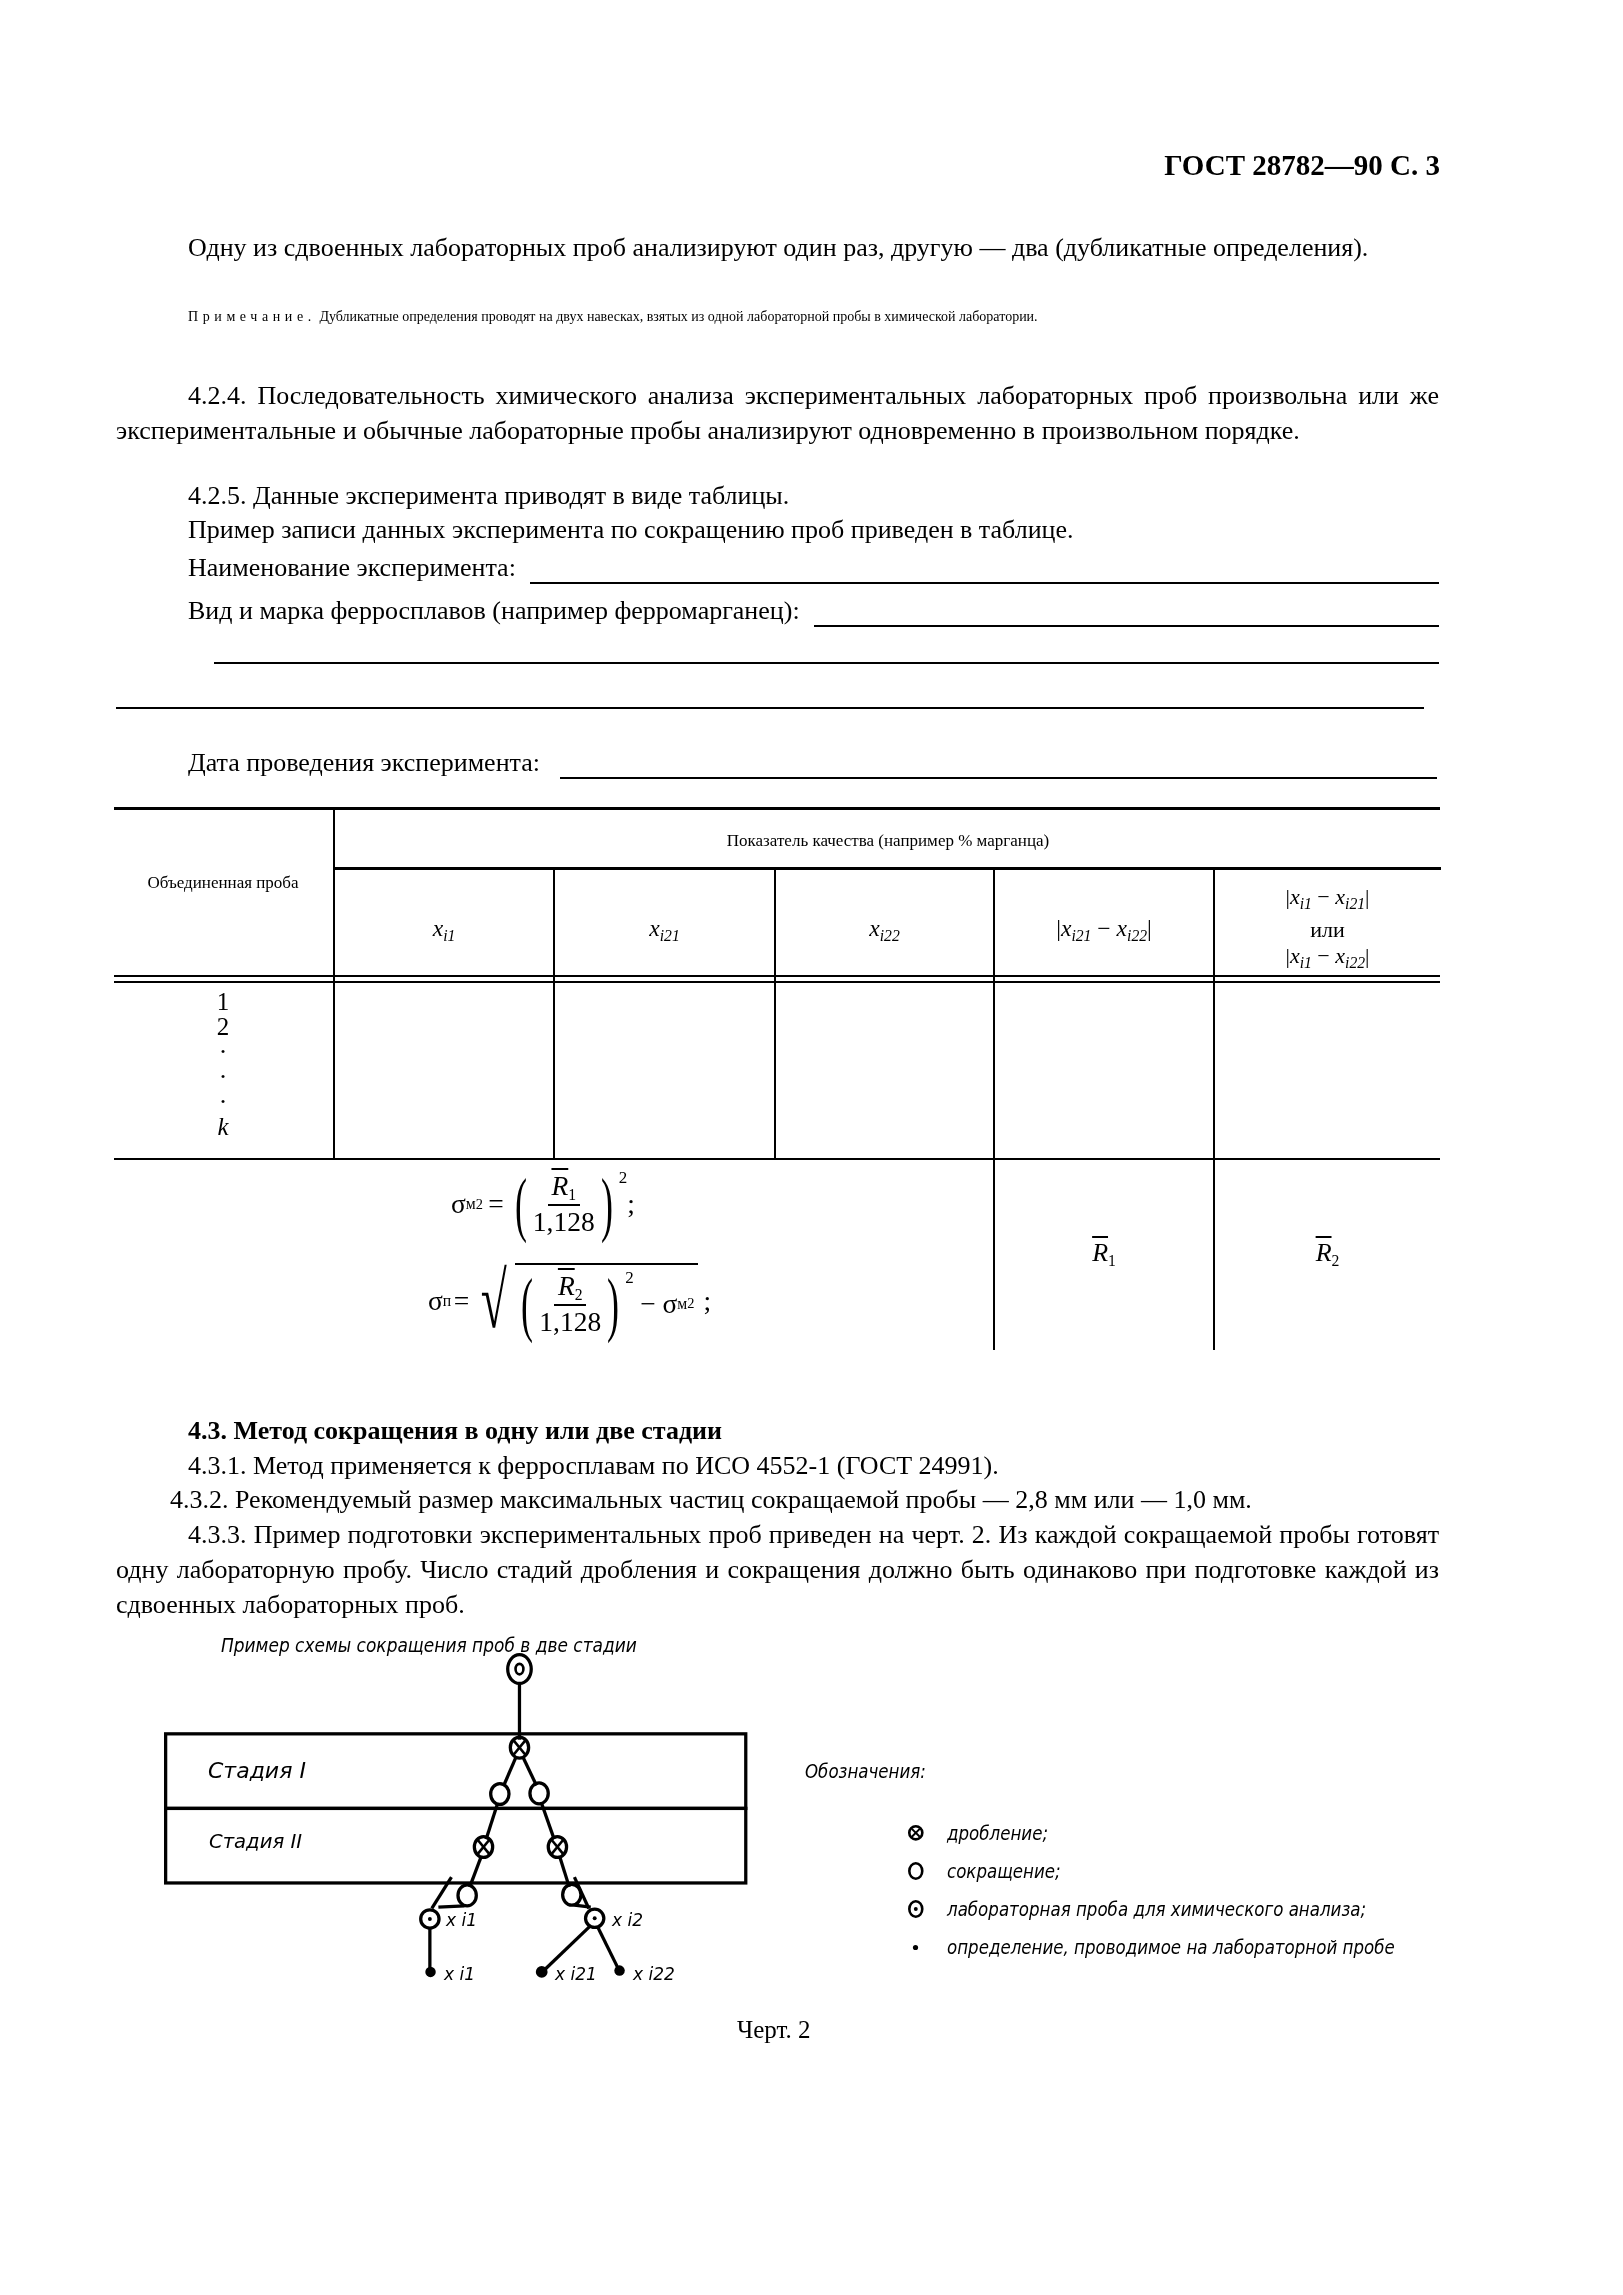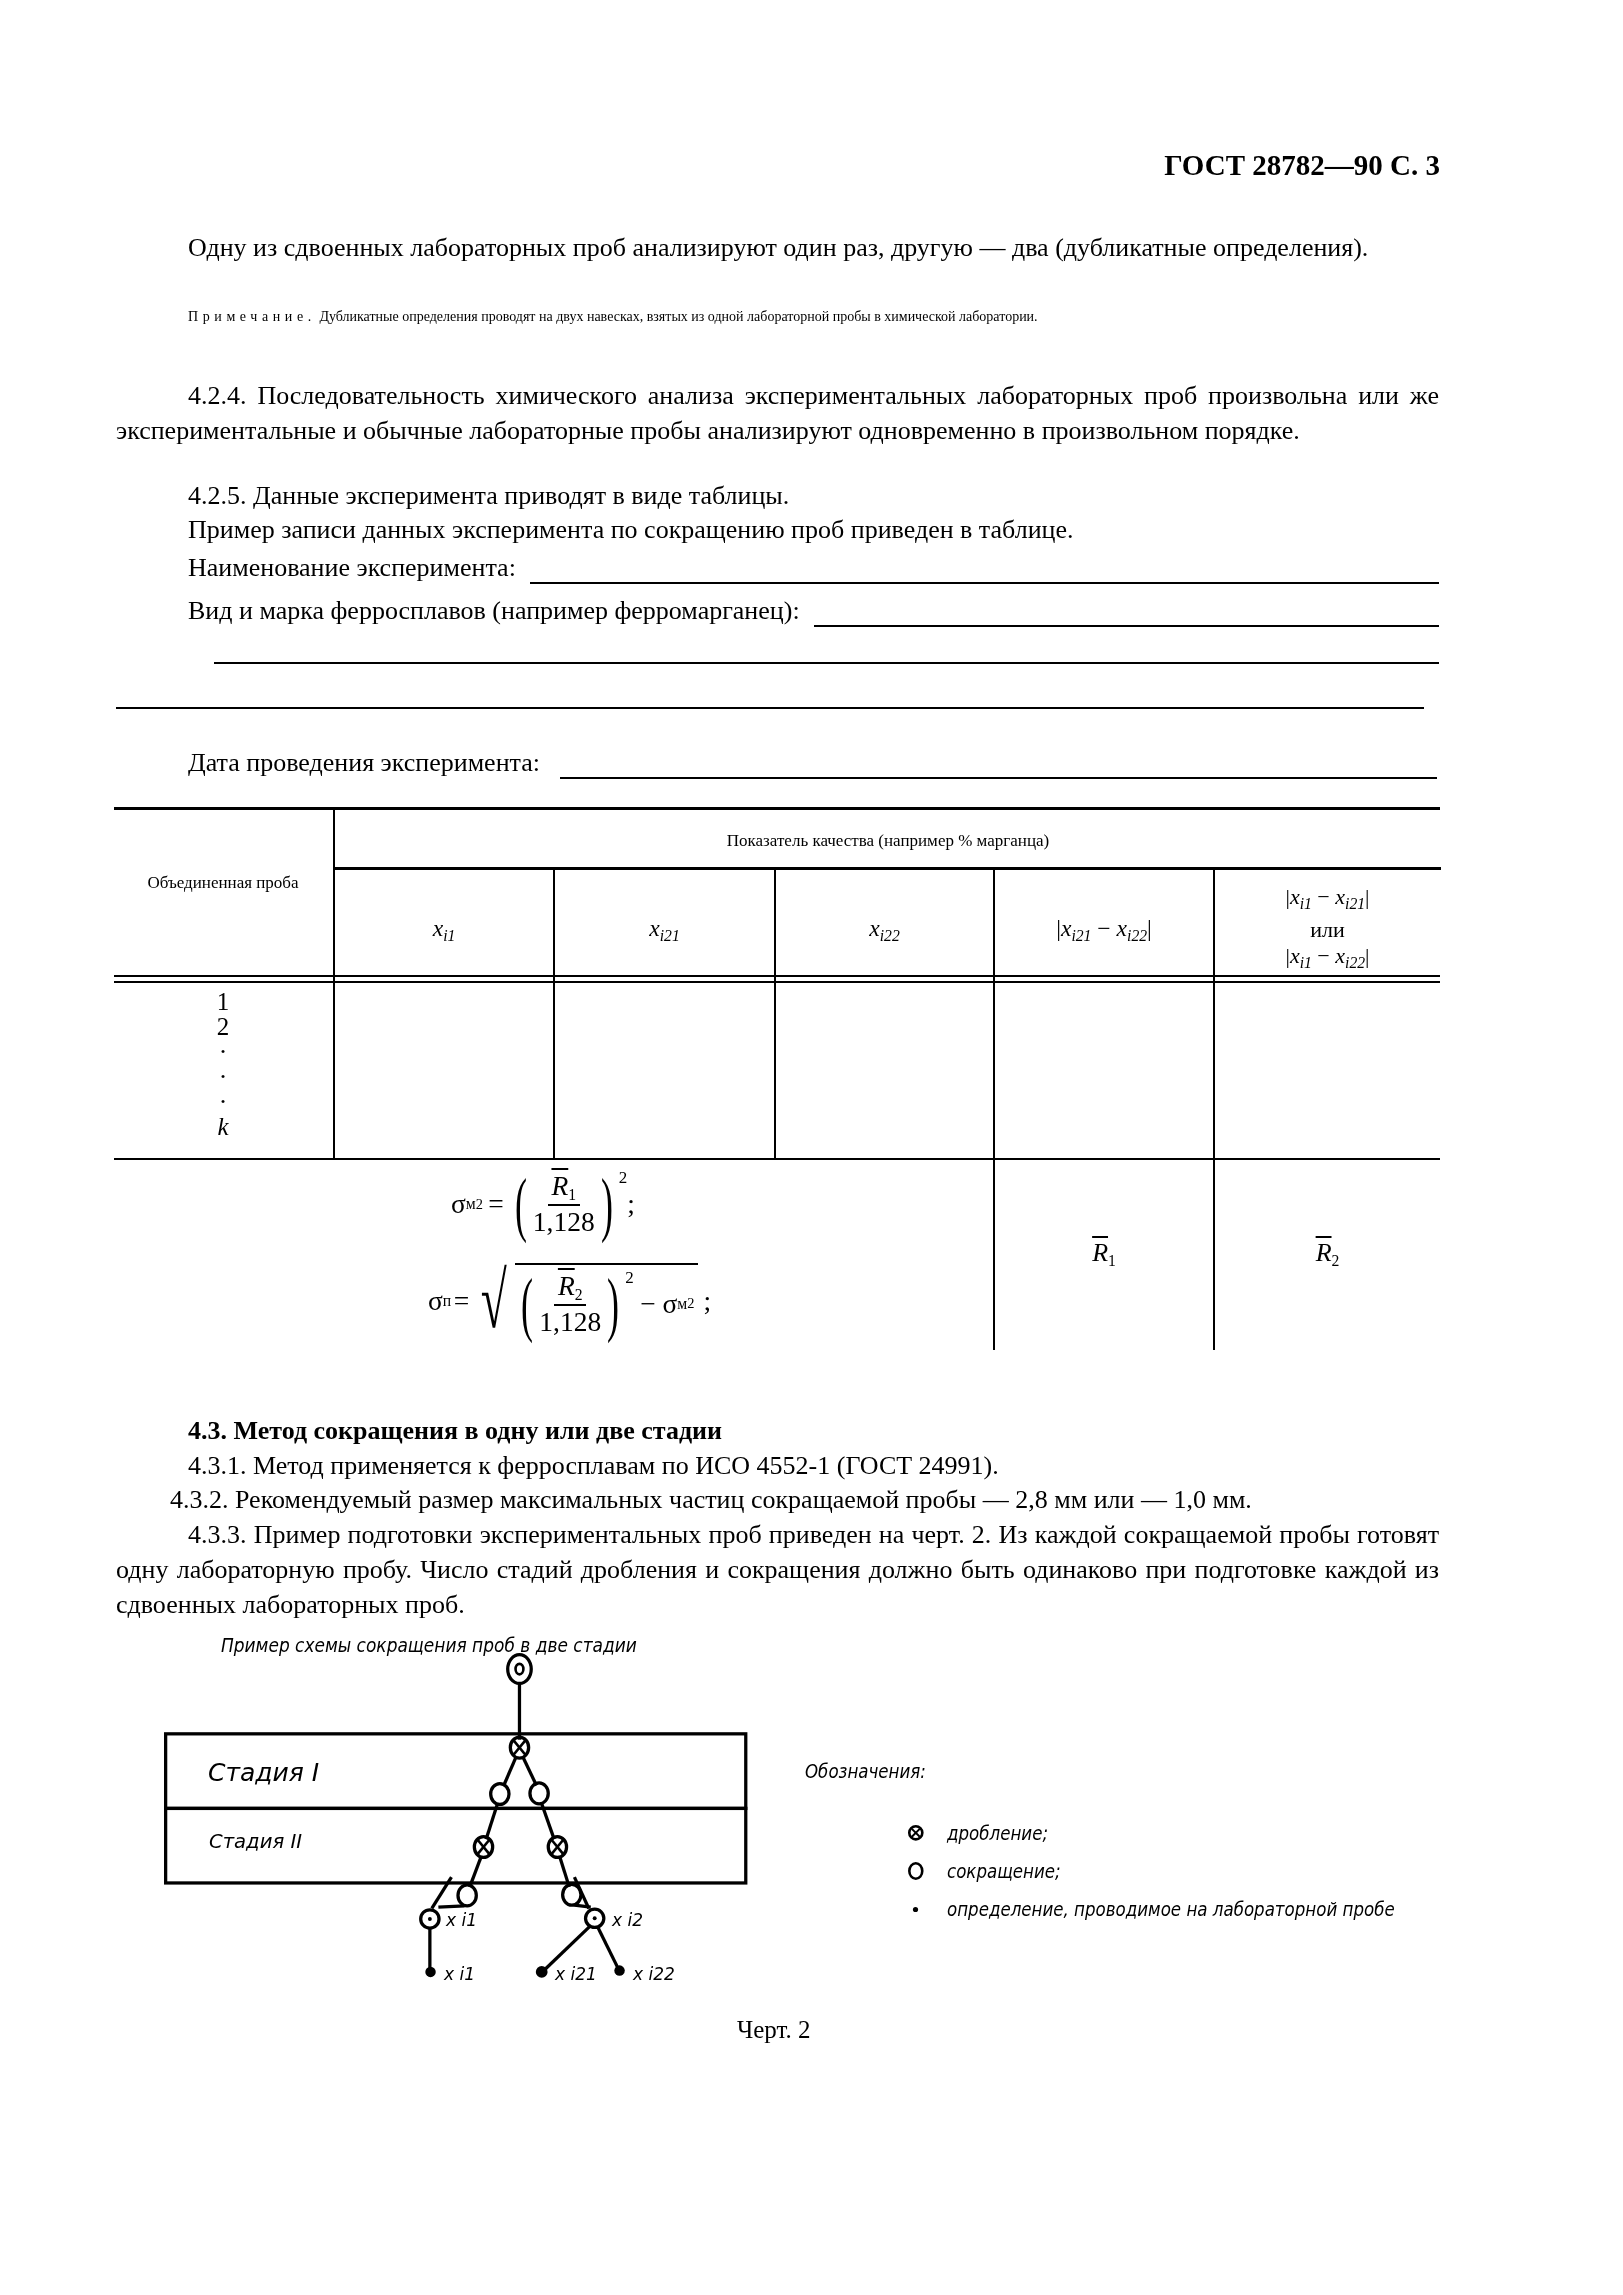--- a/index.html
+++ b/index.html
@@ -204,21 +204,21 @@
   </g>
   <g fill="#000">
     <circle cx="657" cy="2934" r="3"></circle>
     <circle cx="909" cy="2933" r="3"></circle>
     <circle cx="658" cy="3015" r="8"></circle>
     <circle cx="828" cy="3015" r="9"></circle>
     <circle cx="947" cy="3013" r="8"></circle>
   </g>
 </svg>
 
-<div class="abs diagram-font" style="left:208px; top:1758px; font-size:25px;">Стадия I</div>
+<div class="abs diagram-font" style="left:208px; top:1758px; font-size:22px;">Стадия I</div>
 <div class="abs diagram-font" style="left:209px; top:1830px; font-size:19.6px;">Стадия II</div>
 
 <div class="abs diagram-font" style="left:446px; top:1910px; font-size:17px;">x i1</div>
 <div class="abs diagram-font" style="left:612px; top:1910px; font-size:17px;">x i2</div>
 <div class="abs diagram-font" style="left:444px; top:1964px; font-size:17px;">x i1</div>
 <div class="abs diagram-font" style="left:555px; top:1964px; font-size:17px;">x i21</div>
 <div class="abs diagram-font" style="left:633px; top:1964px; font-size:17px;">x i22</div>
 
 <div class="abs diagram-font" style="left:805px; top:1760px; font-size:19.6px; transform:scaleX(0.85); transform-origin:left;">Обозначения:</div>
 <div class="abs" style="left:896px; top:1814px;">
@@ -235,20 +235,29 @@
   <div class="legend-item">
     <span class="legend-sym">
       <svg width="19.6" height="22" viewBox="0 0 30 34">
           <ellipse cx="15" cy="17" rx="10" ry="12" stroke="#000" stroke-width="4" fill="none"></ellipse>
         </svg>
     </span>
     <span class="legend-text">сокращение;</span>
   </div>
   <div class="legend-item">
     <span class="legend-sym">
+      <svg width="19.6" height="22" viewBox="0 0 30 34">
+          <ellipse cx="15" cy="17" rx="10" ry="12" stroke="#000" stroke-width="4" fill="none"></ellipse>
+          <circle cx="15" cy="17" r="3" fill="#000"></circle>
+        </svg>
+    </span>
+    <span class="legend-text">лабораторная проба для химического анализа;</span>
+  </div>
+  <div class="legend-item">
+    <span class="legend-sym">
       <svg width="13" height="13" viewBox="0 0 20 20">
           <circle cx="10" cy="10" r="4" fill="#000"></circle>
         </svg>
     </span>
     <span class="legend-text">определение, проводимое на лабораторной пробе</span>
   </div>
 </div>
 
 <div class="abs caption" style="left:737px; top:2016px;">Черт. 2</div>
 

